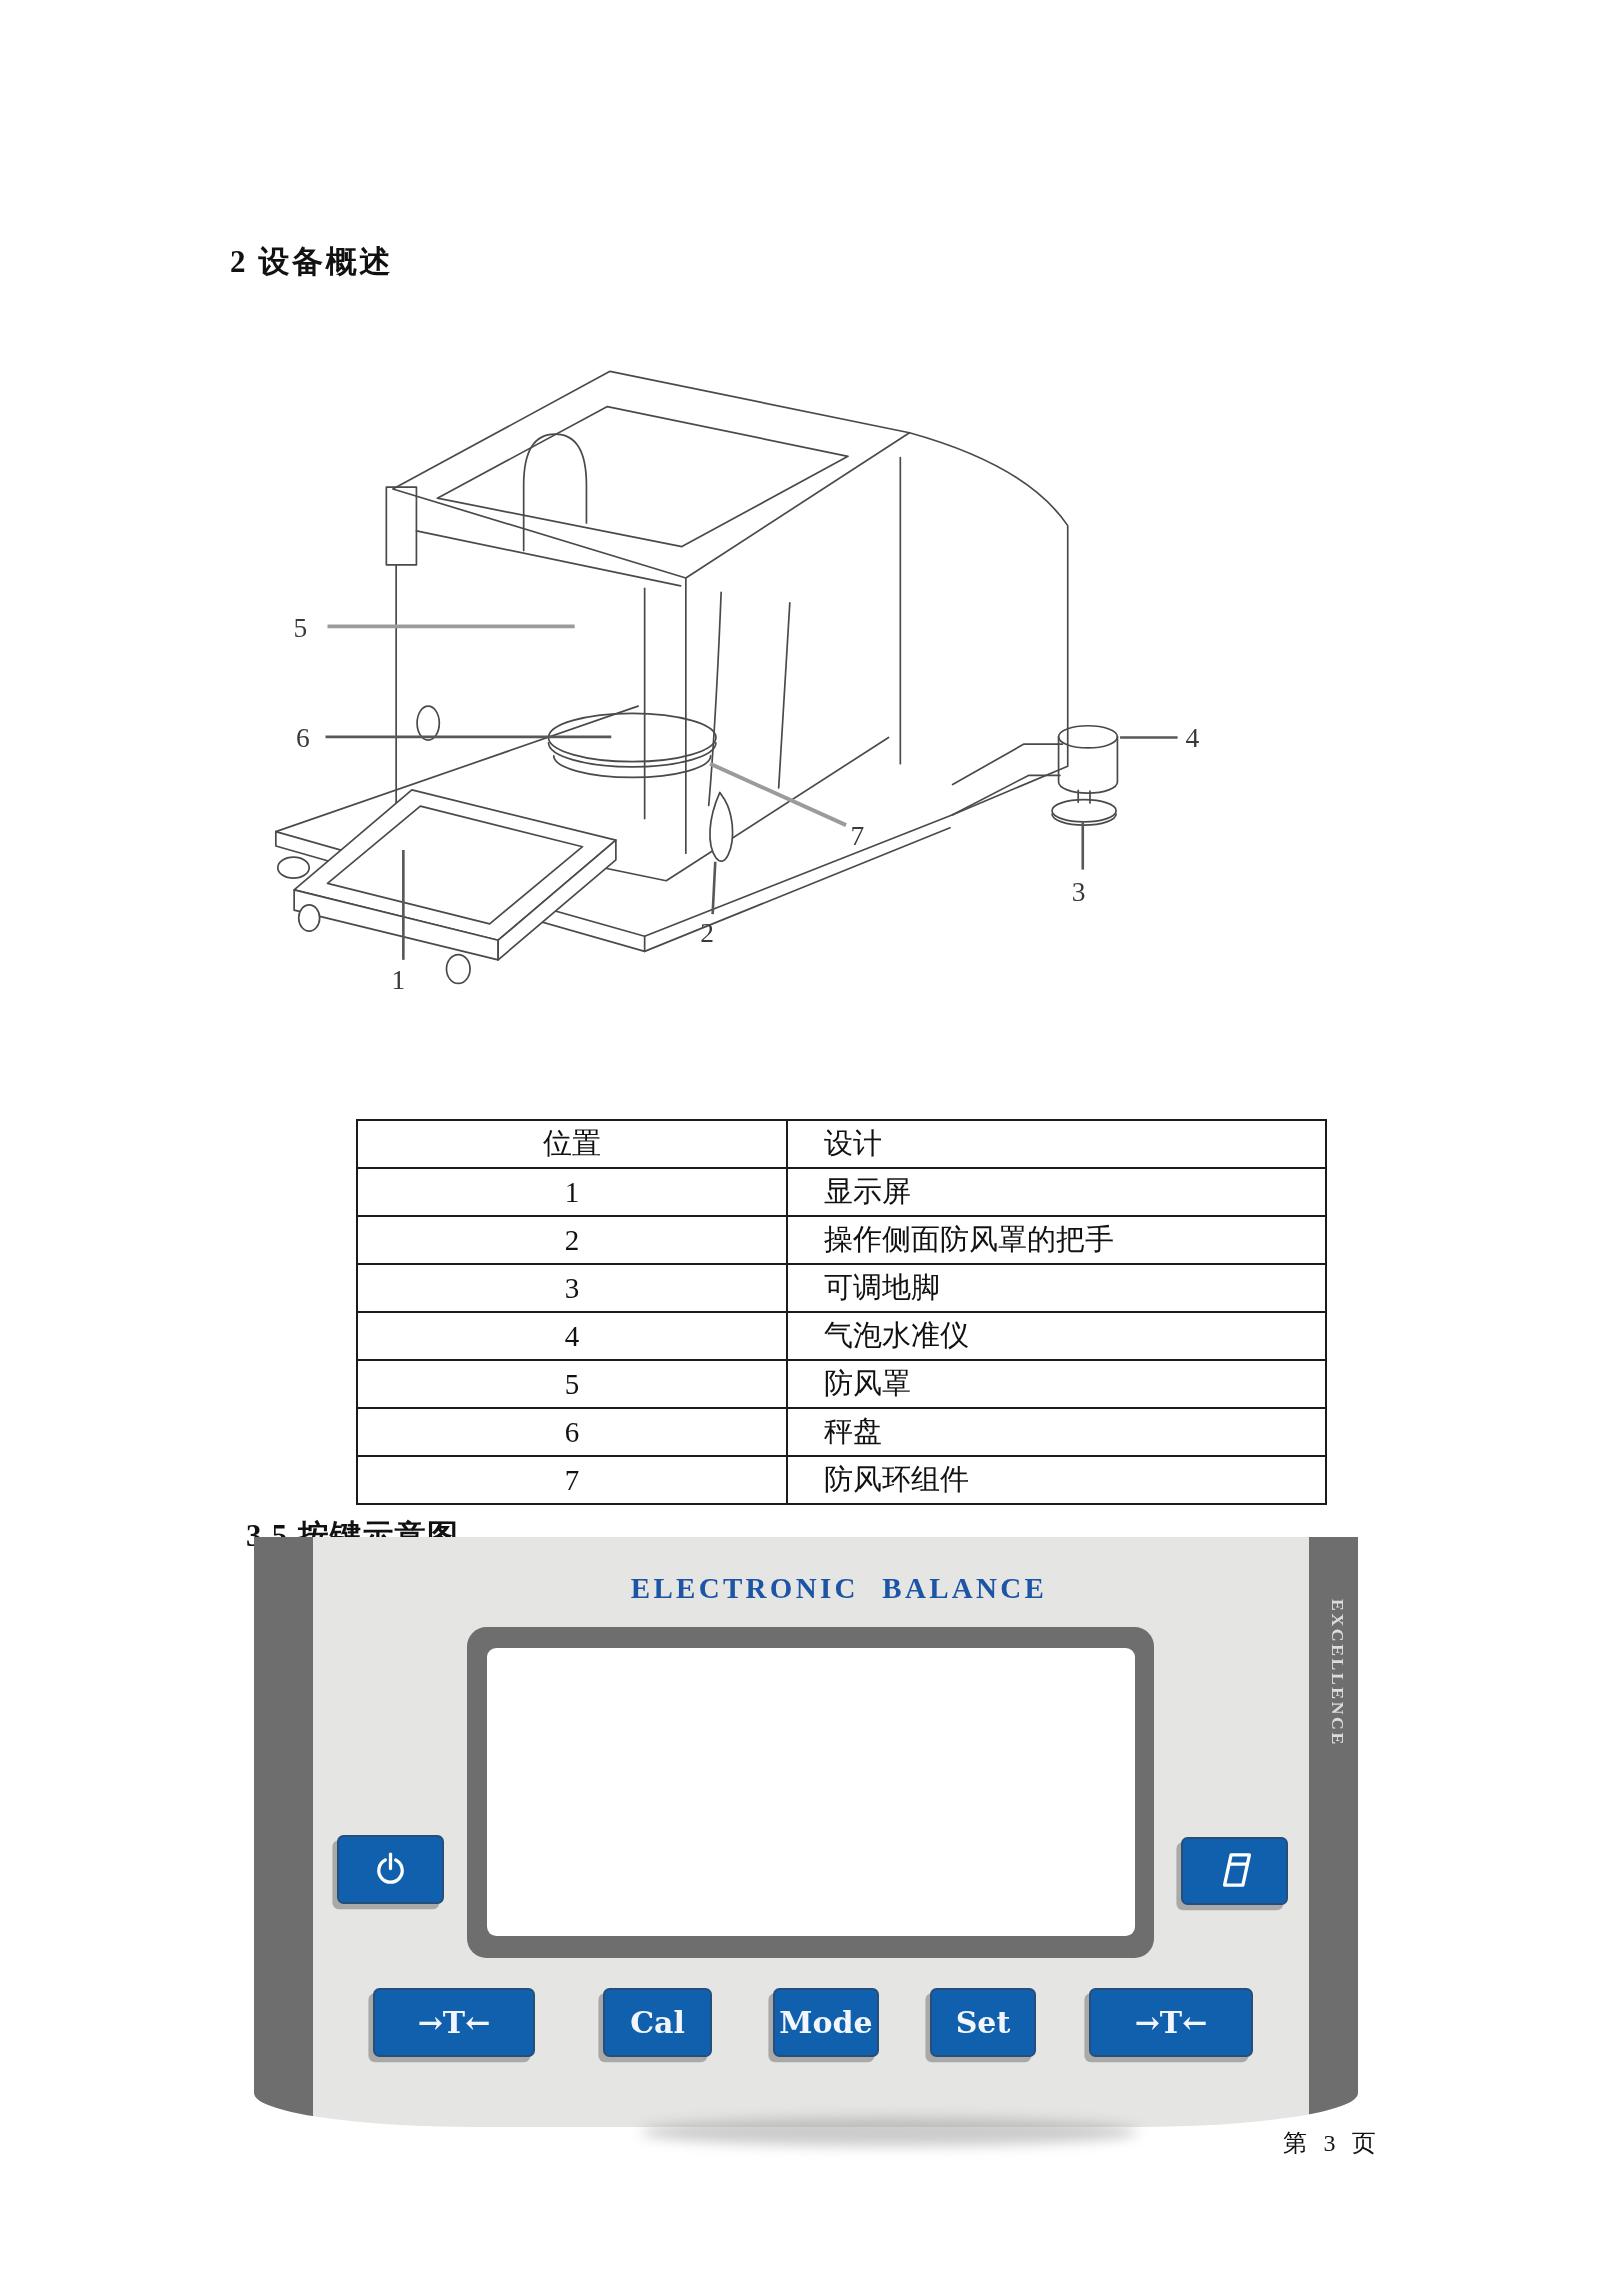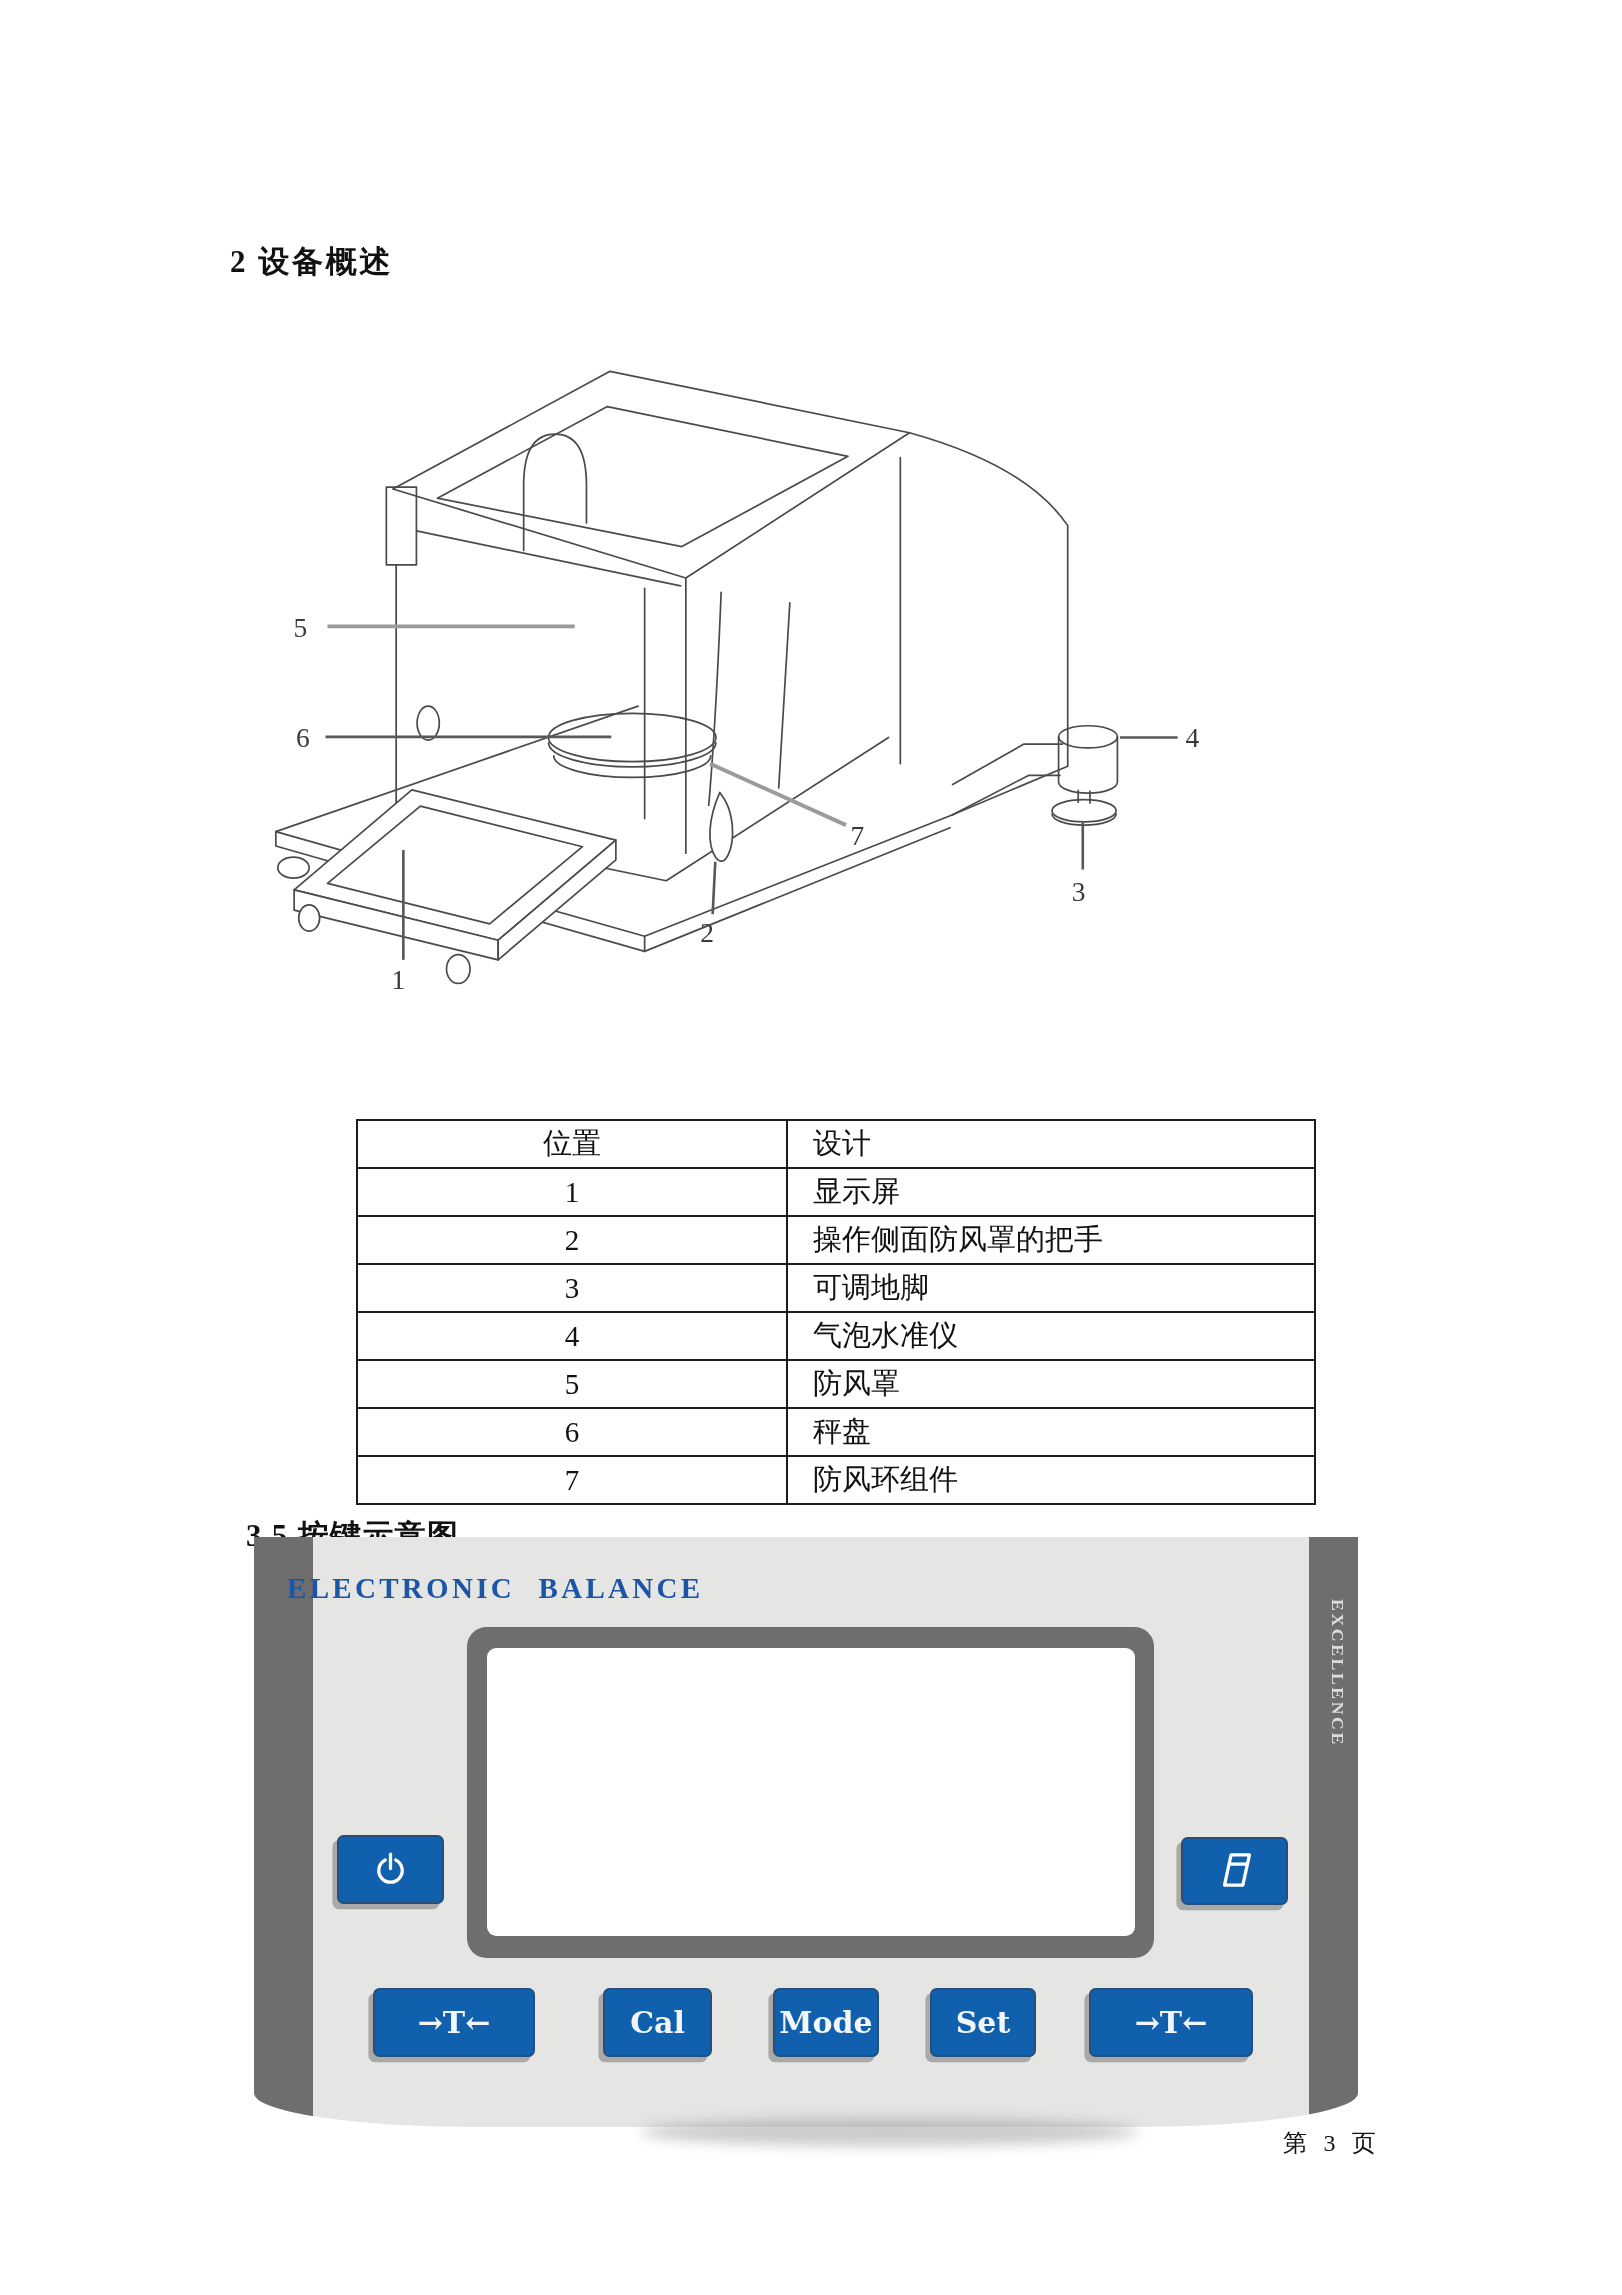--- a/index.html
+++ b/index.html
@@ -18,30 +18,30 @@
   .lnw{fill:#ffffff;stroke:#4a4a4a;stroke-width:2.6;stroke-linejoin:round;}
   .leader{stroke:#585858;stroke-width:4;}
   .leader-gray{stroke:#9b9b9b;stroke-width:6;}
   .callout{font-family:"Liberation Serif","DejaVu Serif",serif;font-size:42px;fill:#3a3a3a;}
 
   
   .parts-table{left:356px;top:1090px;width:926px;border-collapse:collapse;table-layout:fixed;margin-top:29px;}
   .parts-table td{border:2px solid #1b1b1b;border-top-width:2.6px;border-bottom-width:2.6px;height:44px;
     font-size:29px;vertical-align:middle;background:#fff;}
   .parts-table .c-pos{width:426px;text-align:center;}
-  .parts-table .c-des{width:500px;text-align:left;padding-left:25px;}
+  .parts-table .c-des{width:500px;text-align:left;padding-left:36px;}
 
   
   .panel{left:254px;top:1537px;width:1104px;height:590px;background:#e5e5e4;
     border-bottom-left-radius:222px 34px;border-bottom-right-radius:222px 34px;overflow:hidden;}
   .panel-shadow{left:641px;top:2118px;width:497px;height:27.5px;background:rgba(140,140,140,.45);
     border-radius:50%;filter:blur(6.5px);}
   .bar-left{left:0;top:0;width:59px;height:100%;background:#6e6e6e;}
   .bar-right{left:1055px;top:0;width:49px;height:100%;background:#6e6e6e;}
-  .brand{left:0;top:35px;width:100%;text-align:left;font-size:29px;font-weight:bold;color:#1d55a6;
+  .brand{left:0;top:35px;width:100%;text-align:center;font-size:29px;font-weight:bold;color:#1d55a6;
     letter-spacing:3.3px;word-spacing:13px;transform:translateX(33px);}
   .side-brand{left:1094px;top:62px;width:126px;height:25px;transform:rotate(90deg);transform-origin:left top;
     font-size:17.7px;font-weight:bold;color:#dcdcdc;letter-spacing:2.6px;text-align:center;}
   .display-bezel{left:213px;top:90px;width:687px;height:331px;background:#6e6e6e;border-radius:19.6px;}
   .display-screen{left:19.6px;top:21px;width:648px;height:288px;background:#ffffff;border-radius:9.2px;}
   .key{background:#1160ae;border:2px solid rgba(55,65,80,.55);border-radius:6.5px;
     box-shadow:-4.6px 5.2px 0 rgba(110,110,110,.5);display:flex;align-items:center;justify-content:center;
     color:#f2f6fa;font-weight:bold;font-family:"DejaVu Serif","Liberation Serif",serif;cursor:pointer;}
   .key-power{left:83px;top:298px;width:103px;height:65px;}
   .key-print{left:927px;top:300px;width:103px;height:64px;}

